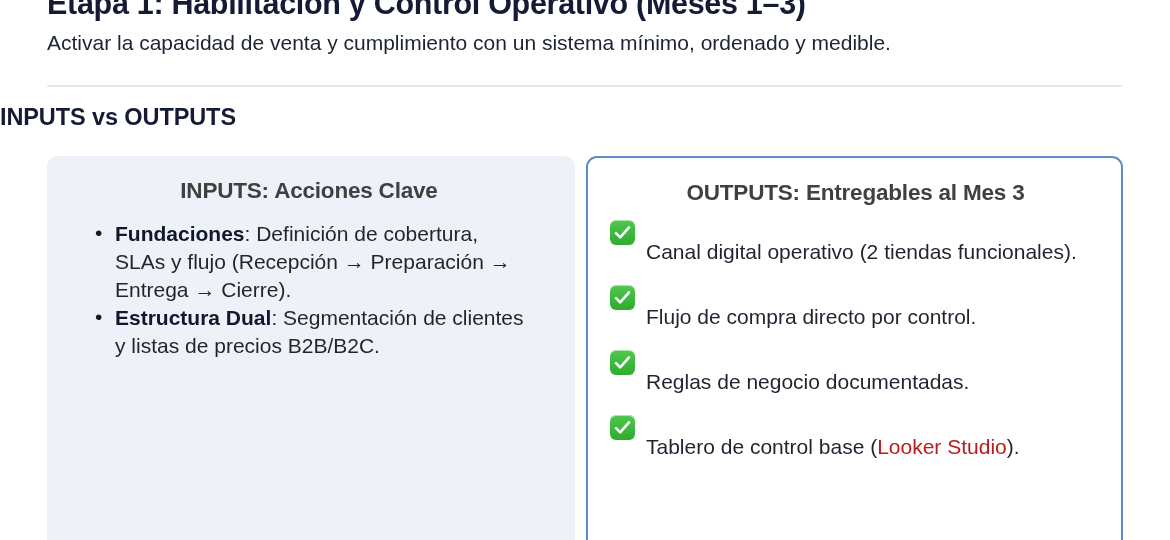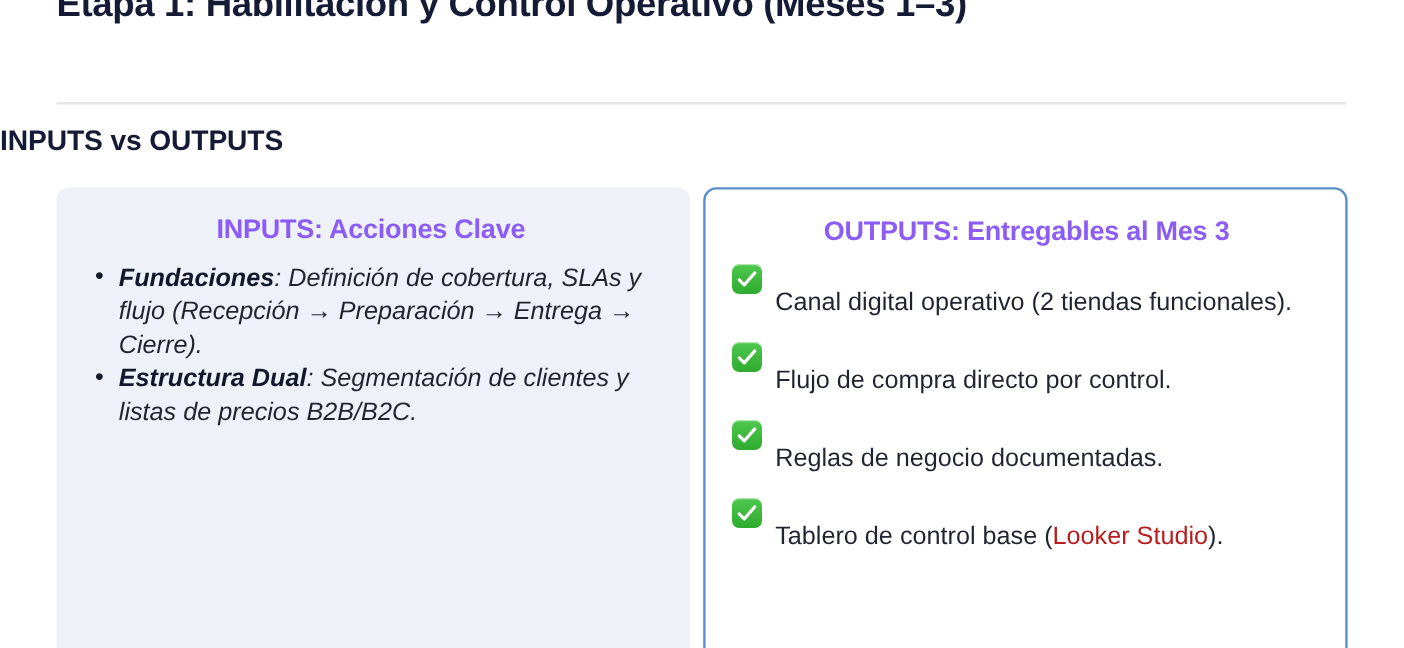--- a/index.html
+++ b/index.html
@@ -89,33 +89,32 @@
     width: 537px;
     background: #ffffff;
     border: 2.5px solid #5b8fc9;
     padding: 22px 20px 0 22px;
   }
 
   .panel-title {
     text-align: center;
     font-size: 22.5px;
     font-weight: bold;
-    color: #8b5cf6;
+    color: #404040;
     letter-spacing: -0.2px;
     margin-bottom: 14px;
   }
 
   .panel-outputs .panel-title { margin-bottom: 12px; }
 
   
   ul.bullets {
     list-style: none;
     padding: 0 0 0 6px;
-    margin: 0;
-    font-style: italic;
+    margin: 16px;
   }
 
   ul.bullets > li {
     position: relative;
     padding-left: 24px;
     font-size: 21px;
     line-height: 1.33;
     color: #1f2430;
     margin-bottom: 0px;
   }
@@ -173,20 +172,21 @@
 
   .muted { color: #b91c1c; }
 </style>
 </head>
 <body>
 
 <div id="slide">
 
   <div class="header">
     <div class="slide-title">Etapa 1: Habilitación y Control Operativo (Meses 1–3)</div>
+    <div class="slide-subtitle">Activar la capacidad de venta y cumplimiento con un sistema mínimo, ordenado y medible.</div>
   </div>
   <div class="header-divider"></div>
 
   <div class="section-heading">INPUTS vs OUTPUTS</div>
 
   <div class="panel panel-inputs">
     <div class="panel-title">INPUTS: Acciones Clave</div>
     <ul class="bullets">
       <li><span class="lead">Fundaciones</span><span>: Definición de cobertura, SLAs y flujo (Recepción → Preparación → Entrega → Cierre).</span></li>
       <li><span class="lead">Estructura Dual</span><span>: Segmentación de clientes y listas de precios B2B/B2C.</span></li>

